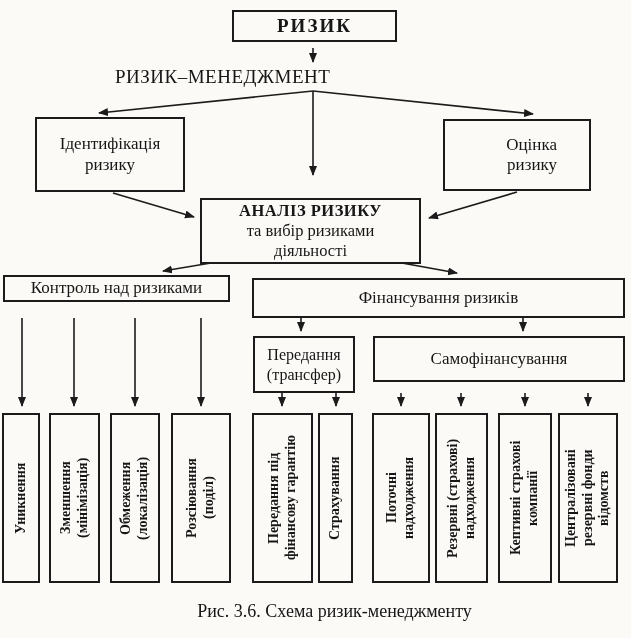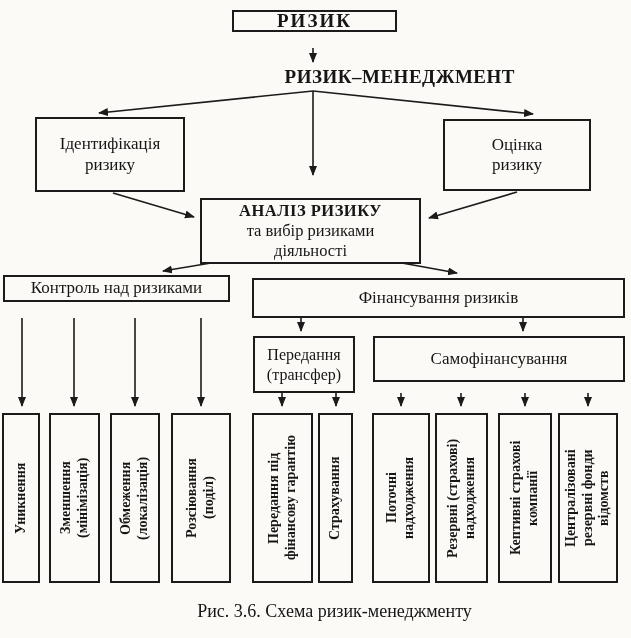--- a/index.html
+++ b/index.html
@@ -17,28 +17,28 @@
   .box{
     position:absolute;
     border:2px solid #1b1b1b;
     background:#fbfaf7;
     display:flex;align-items:center;justify-content:center;
     text-align:center;
     z-index:2;
     box-sizing:border-box;
     line-height:1.2;
   }
-  .root-box{left:232px;top:10px;width:165px;height:22px;font-weight:bold;font-size:19px;letter-spacing:2px;}
+  .root-box{left:232px;top:10px;width:165px;height:32px;font-weight:bold;font-size:19px;letter-spacing:2px;}
   .mgmt-label{
     position:absolute;left:115px;top:66px;width:400px;height:24px;
-    text-align:right;font-size:19px;font-weight:bold;letter-spacing:0.5px;z-index:2;
+    text-align:left;font-size:19px;font-weight:normal;letter-spacing:0.5px;z-index:2;
   }
   .ident-box{left:35px;top:117px;width:150px;height:75px;font-size:17px;}
   .ident-box .inner{max-width:120px;}
-  .assess-box{left:443px;top:119px;width:148px;height:72px;font-size:17px;}
+  .assess-box{left:443px;top:119px;width:148px;height:72px;font-size:17px;text-align:right;}
   .assess-box .inner{max-width:80px;}
   .analysis-box{left:200px;top:198px;width:221px;height:66px;font-size:16.5px;flex-direction:column;}
   .analysis-box .sub{max-width:170px;}
   .analysis-title{font-weight:bold;letter-spacing:0.5px;}
   .control-box{left:3px;top:275px;width:227px;height:27px;font-size:17px;}
   .financing-box{left:252px;top:278px;width:373px;height:40px;font-size:17px;}
   .transfer-box{left:253px;top:336px;width:102px;height:57px;font-size:16px;}
   .transfer-box .inner{max-width:90px;}
   .selffin-box{left:373px;top:336px;width:252px;height:46px;font-size:17px;}
   

